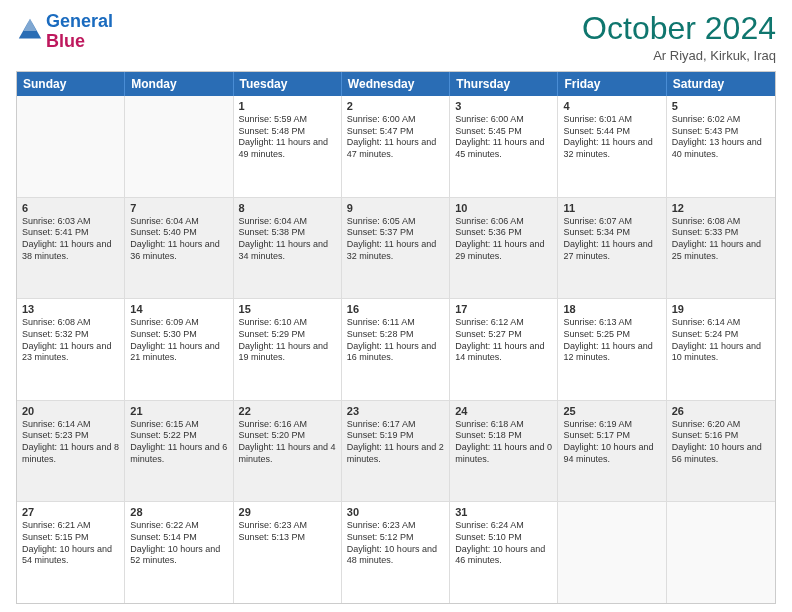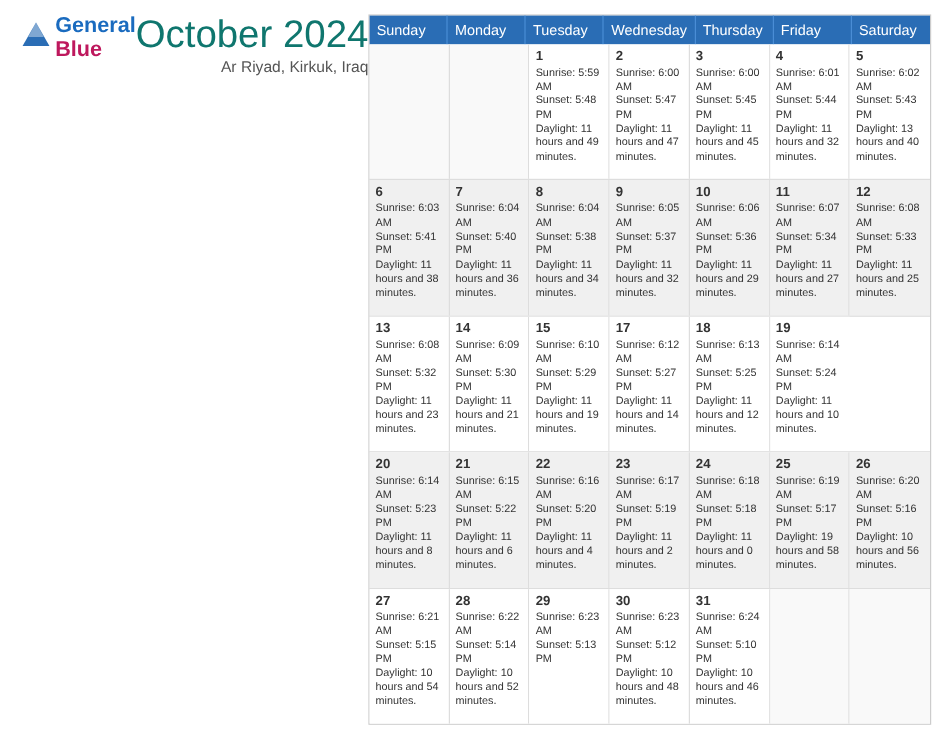--- a/index.html
+++ b/index.html
@@ -7,21 +7,21 @@
       font-family: Arial, sans-serif;
       background: #fff;
       width: 792px;
       height: 612px;
       overflow: hidden;
     }
     .page {
       width: 792px;
       height: 612px;
       display: flex;
-      flex-direction: row;
+      flex-direction: column;
       padding: 12px 16px 8px 16px;
     }
     .header {
       display: flex;
       justify-content: space-between;
       align-items: flex-start;
       margin-bottom: 8px;
     }
     .logo {
       display: flex;
@@ -61,21 +61,21 @@
       border: 1px solid #ccc;
     }
     .cal-header {
       display: grid;
       grid-template-columns: repeat(7, 1fr);
       background: #2a6db5;
     }
     .cal-header-cell {
       color: #fff;
       font-size: 12px;
-      font-weight: normal;
+      font-weight: bold;
       padding: 5px 6px;
       border-right: 1px solid #4a8dd5;
     }
     .cal-header-cell:last-child { border-right: none; }
     .cal-body {
       flex: 1;
       display: flex;
       flex-direction: column;
     }
     .cal-row {
@@ -234,20 +234,26 @@
             <span class="cell-line">Sunset: 5:30 PM</span>
             <span class="cell-line">Daylight: 11 hours and 21 minutes.</span>
           </div>
           <div class="cal-cell">
             <span class="day-num">15</span>
             <span class="cell-line">Sunrise: 6:10 AM</span>
             <span class="cell-line">Sunset: 5:29 PM</span>
             <span class="cell-line">Daylight: 11 hours and 19 minutes.</span>
           </div>
           <div class="cal-cell">
+            <span class="day-num">16</span>
+            <span class="cell-line">Sunrise: 6:11 AM</span>
+            <span class="cell-line">Sunset: 5:28 PM</span>
+            <span class="cell-line">Daylight: 11 hours and 16 minutes.</span>
+          </div>
+          <div class="cal-cell">
             <span class="day-num">17</span>
             <span class="cell-line">Sunrise: 6:12 AM</span>
             <span class="cell-line">Sunset: 5:27 PM</span>
             <span class="cell-line">Daylight: 11 hours and 14 minutes.</span>
           </div>
           <div class="cal-cell">
             <span class="day-num">18</span>
             <span class="cell-line">Sunrise: 6:13 AM</span>
             <span class="cell-line">Sunset: 5:25 PM</span>
             <span class="cell-line">Daylight: 11 hours and 12 minutes.</span>
@@ -287,21 +293,21 @@
           <div class="cal-cell shaded">
             <span class="day-num">24</span>
             <span class="cell-line">Sunrise: 6:18 AM</span>
             <span class="cell-line">Sunset: 5:18 PM</span>
             <span class="cell-line">Daylight: 11 hours and 0 minutes.</span>
           </div>
           <div class="cal-cell shaded">
             <span class="day-num">25</span>
             <span class="cell-line">Sunrise: 6:19 AM</span>
             <span class="cell-line">Sunset: 5:17 PM</span>
-            <span class="cell-line">Daylight: 19 hours and 58 minutes.</span>
+            <span class="cell-line">Daylight: 10 hours and 94 minutes.</span>
           </div>
           <div class="cal-cell shaded">
             <span class="day-num">26</span>
             <span class="cell-line">Sunrise: 6:20 AM</span>
             <span class="cell-line">Sunset: 5:16 PM</span>
             <span class="cell-line">Daylight: 10 hours and 56 minutes.</span>
           </div>
         </div>
         <div class="cal-row">
           <div class="cal-cell">

